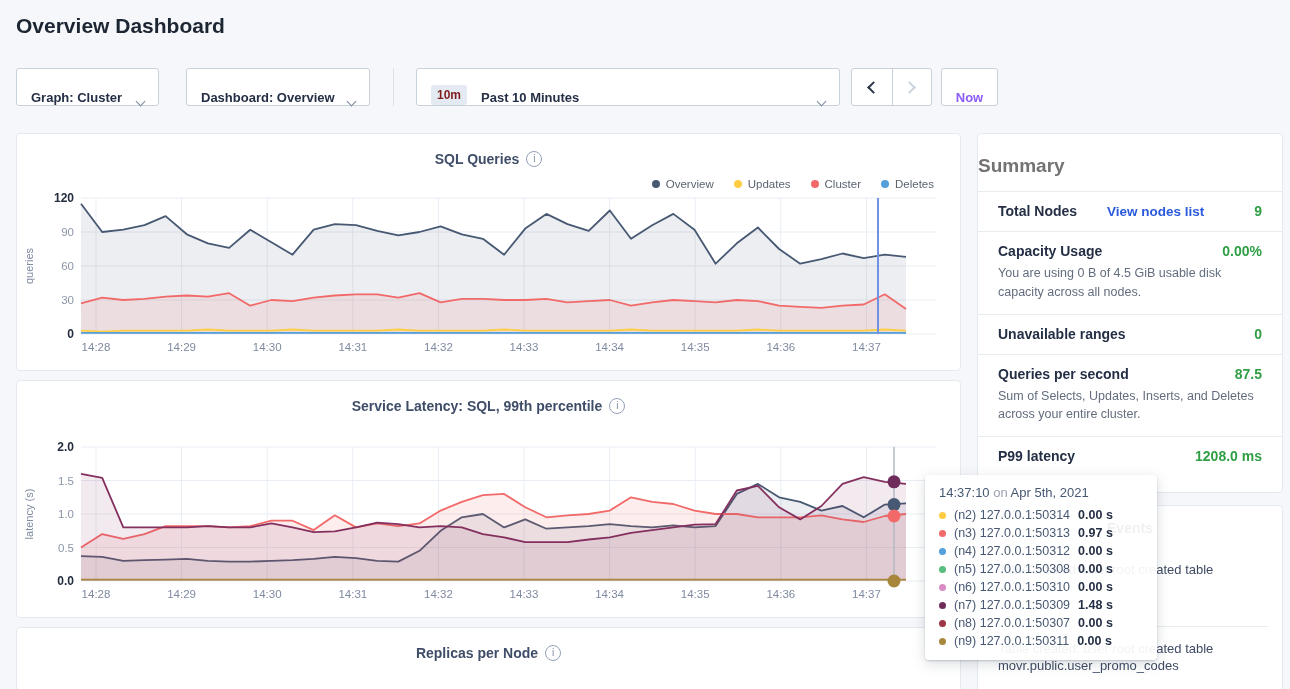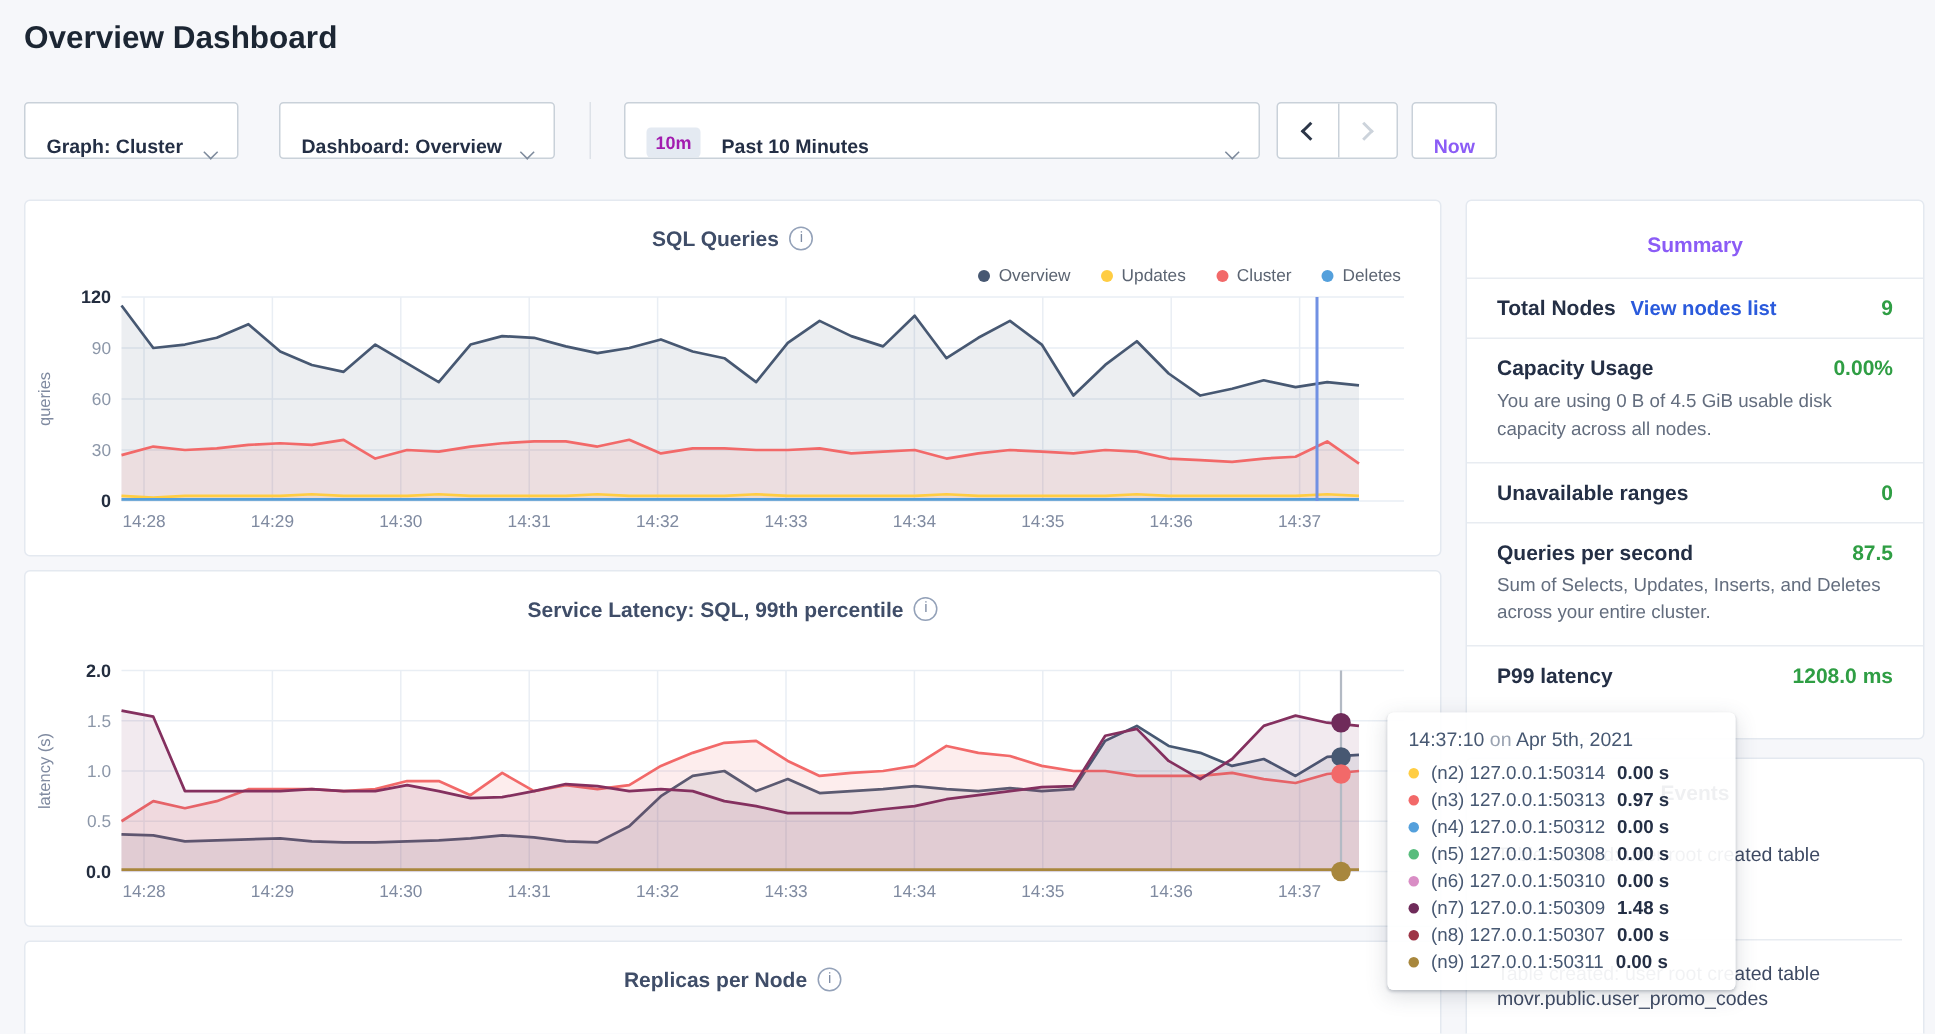--- a/index.html
+++ b/index.html
@@ -11,21 +11,21 @@
 
   
   .btn { position:absolute; top:68px; height:38px; background:#fff; border:1px solid #c9d1d9; border-radius:3px;
          display:flex; align-items:flex-end; font-size:13px; font-weight:bold; color:#242f45; cursor:pointer; }
   .dd-graph { left:16px; width:143px; padding:0 14px; }
   .dd-dash  { left:186px; width:184px; padding:0 14px; }
   .chev { width:7px; height:7px; border-right:1.6px solid #7d8a9c; border-bottom:1.6px solid #7d8a9c; display:inline-block; }
   .chev.down { transform:rotate(45deg); margin-left:auto; margin-top:-3px; }
   .vdivider { position:absolute; left:393px; top:68px; height:38px; width:1px; background:#dde2e8; }
   .timepick { left:416px; width:424px; padding:0 14px; }
-  .timebadge { background:#e4eaf2; color:#a21caf; font-size:12px; font-weight:bold; padding:3px 6px; border-radius:3px; margin-right:14px; }
+  .timebadge { background:#e4eaf2; color:#7f1d1d; font-size:12px; font-weight:bold; padding:3px 6px; border-radius:3px; margin-right:14px; }
   .arrowgrp { position:absolute; left:851px; top:68px; width:81px; height:38px; background:#fff; border:1px solid #c9d1d9; border-radius:3px; display:flex; }
   .arrowbtn { width:50%; display:flex; align-items:center; justify-content:center; cursor:pointer; }
   .arrowbtn + .arrowbtn { border-left:1px solid #c9d1d9; }
   .chev.left  { transform:rotate(135deg); width:9px; height:9px; border-width:2.2px; border-color:#2c3648; margin-left:4px; }
   .chev.right { transform:rotate(-45deg); width:9px; height:9px; border-width:2.2px; border-color:#ccd3db; margin-right:4px; }
   .now-btn { left:941px; width:57px; justify-content:center; color:#8b5cf6; }
 
   .card { position:absolute; background:#fff; border:1px solid #e4e9f0; border-radius:4px; }
   .card-chart1 { left:16px; top:133px; width:945px; height:238px; }
   .card-chart2 { left:16px; top:380px; width:945px; height:238px; }
@@ -36,23 +36,23 @@
   .chart-title { position:absolute; left:0; right:0; top:16px; text-align:center; font-size:14px; font-weight:bold; color:#3f4d68; }
   .chart-title .t { vertical-align:middle; }
   .info-ic { display:inline-block; vertical-align:middle; width:16px; height:16px; margin-left:7px; border:1px solid #93a1b8; border-radius:50%;
              color:#7e8ca4; font-size:10px; line-height:14px; font-weight:normal; text-align:center; font-style:normal; }
   .legend { position:absolute; top:44px; right:26px; display:flex; gap:20px; }
   .legend-item { display:flex; align-items:center; gap:6px; font-size:11.5px; color:#5b6472; }
   .ldot { width:8px; height:8px; border-radius:50%; }
   svg.plot { position:absolute; left:0; top:0; }
 
   
-  .sum-title { text-align:center; font-size:14px; font-weight:bold; color:#8b5cf6; padding:21px 0 14px; }
+  .sum-title { text-align:left; font-size:19px; font-weight:bold; color:#737373; padding:21px 0 14px; }
   .sum-row { padding:11px 20px 12px; border-top:1px solid #e8ecf1; }
-  .sum-head { display:flex; align-items:baseline; }
+  .sum-head { display:flex; align-items:baseline;gap:20px; }
   .sum-label { font-size:14px; font-weight:bold; color:#242f45; }
   .sum-link { font-size:13.5px; font-weight:bold; color:#2a5adc; margin-left:10px; cursor:pointer; }
   .sum-value { margin-left:auto; font-size:14px; font-weight:bold; color:#2f9e44; }
   .sum-desc { margin-top:5px; font-size:12.5px; line-height:1.5; color:#636d7e; }
 
   
   .ev-title { text-align:center; font-size:14px; font-weight:bold; color:#242f45; padding-top:14px; }
   .ev-item { position:absolute; left:20px; right:14px; font-size:13px; color:#3e4a63; line-height:17px; }
   .ev-div { position:absolute; left:20px; right:14px; height:1px; background:#e8ecf1; }
 

